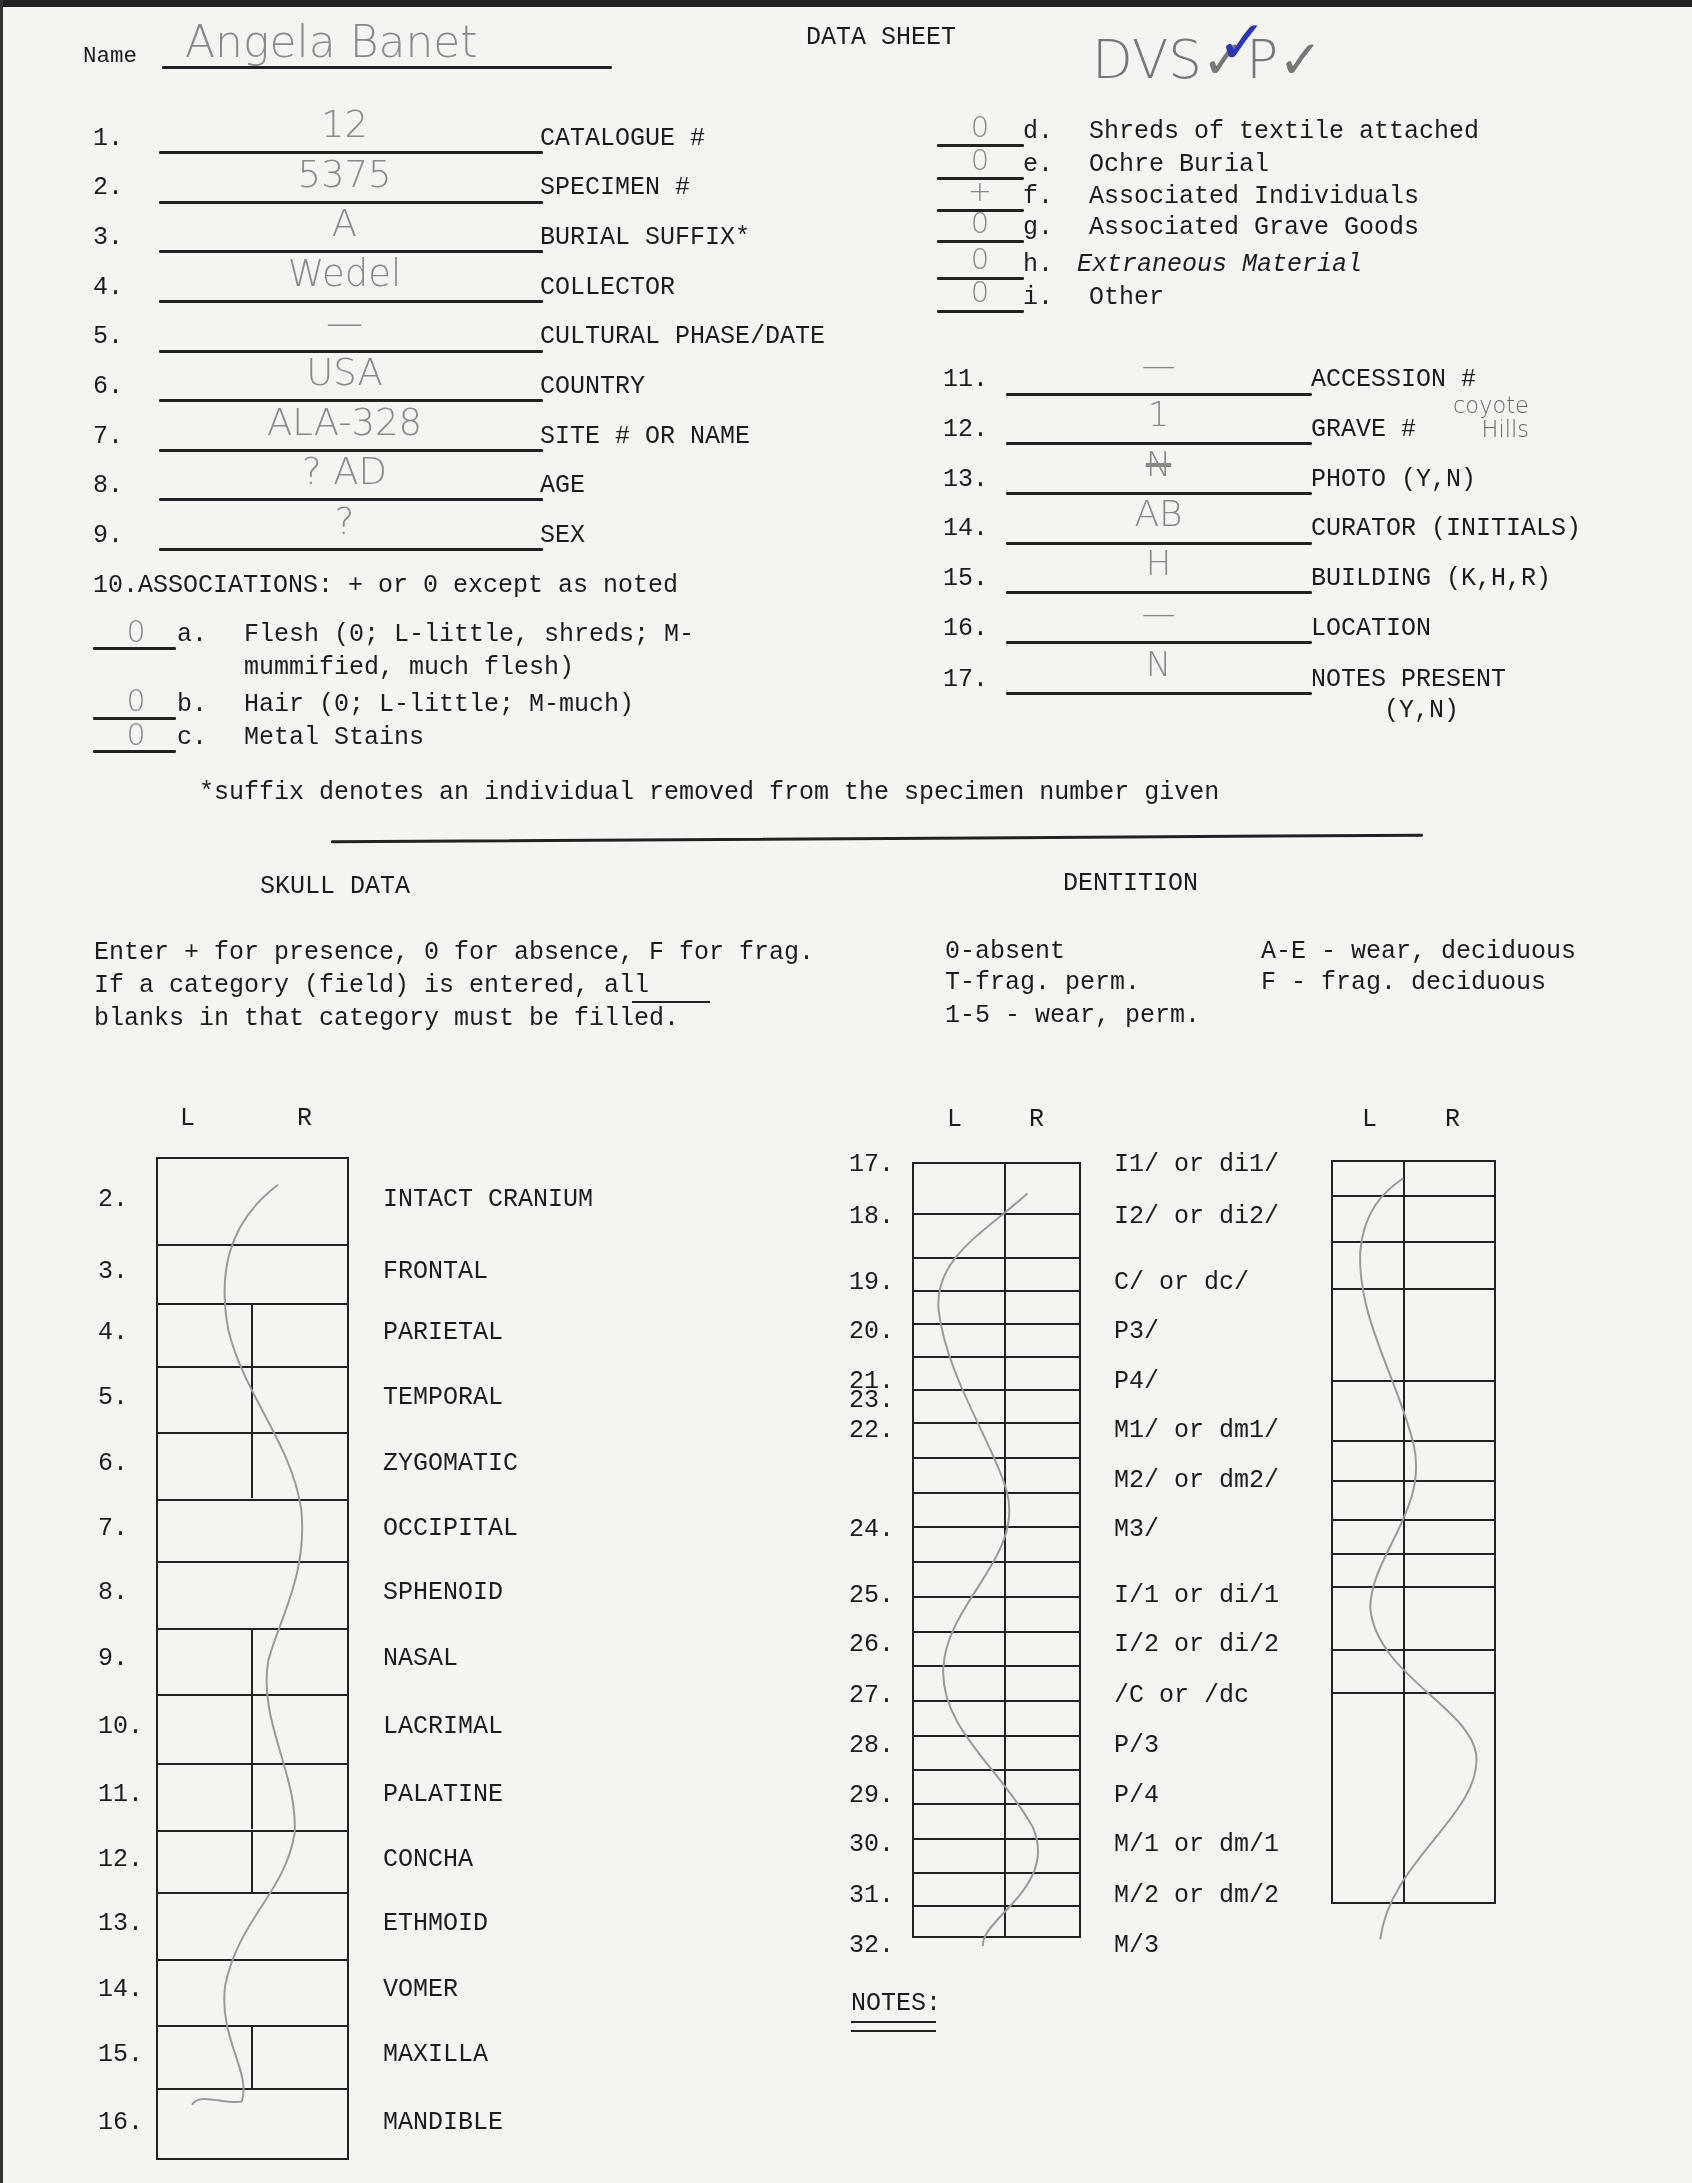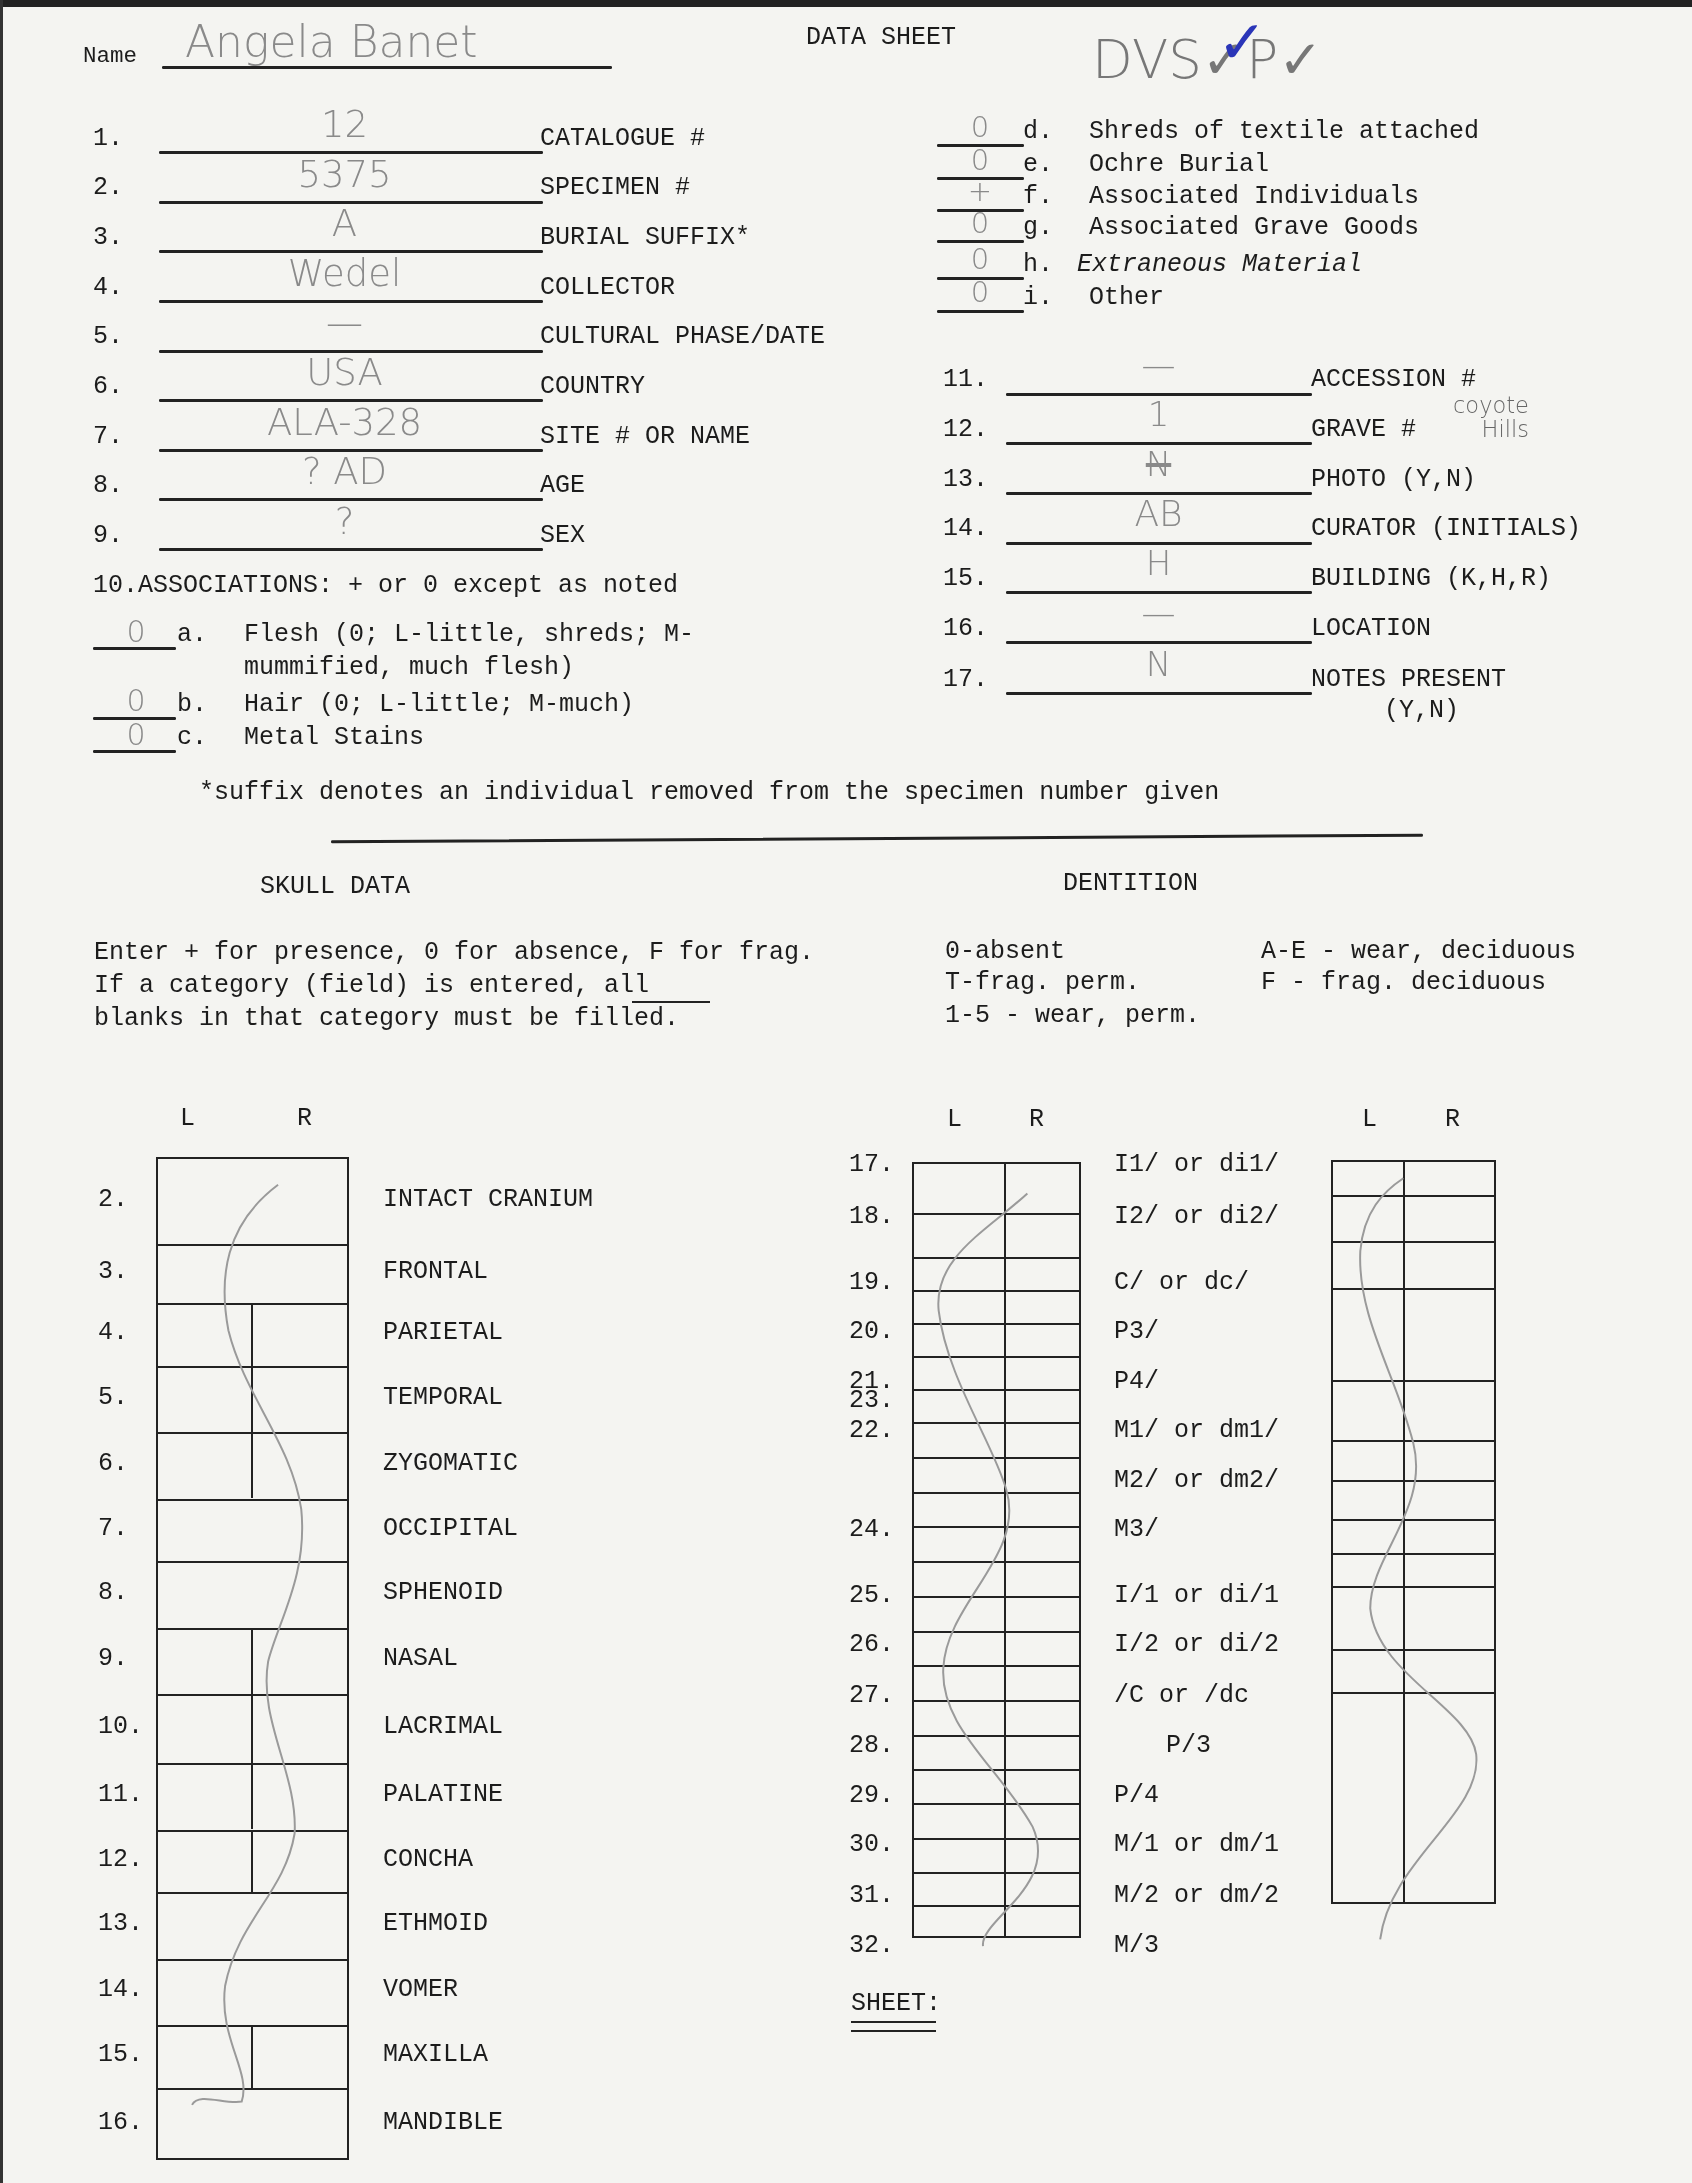--- a/index.html
+++ b/index.html
@@ -125,21 +125,21 @@
     <div class="row" style="top: 318px;"></div>
     <div class="row" style="top: 357px;"></div>
     <div class="row" style="top: 391px;"></div>
     <div class="row" style="top: 424px;"></div>
     <div class="row" style="top: 487px;"></div>
     <div class="row" style="top: 530px;"></div>
     <div class="vline" style="left: 70px; top: 0px; height: 741px;"></div>
   </div>
 <div id="dent-labels"></div>
 
-<div class="abs type" style="left:851px;top:1991px;">SHEET:</div>
+<div class="abs type" style="left:851px;top:1991px;">NOTES:</div>
 <div class="abs" style="left:851px;top:2021px;width:85px;height:2px;background:#222;"></div>
 <div class="abs" style="left:851px;top:2030px;width:85px;height:2px;background:#222;"></div>
 
 <svg class="scribble" width="1692" height="2183" viewBox="0 0 2556 3298">
   <path d="M420,1790 C340,1850 330,1930 345,2010 C370,2110 440,2180 455,2280 C465,2380 420,2450 405,2510 C390,2600 450,2680 445,2770 C430,2860 360,2900 340,3000 C330,3080 380,3130 365,3175 C340,3180 300,3160 290,3180" fill="none" stroke="#9a9a9a" stroke-width="3"></path>
   <path d="M1552,1803 C1490,1860 1410,1900 1418,1980 C1430,2080 1500,2180 1520,2250 C1550,2350 1430,2420 1425,2520 C1420,2610 1510,2670 1560,2760 C1600,2850 1480,2900 1485,2940" fill="none" stroke="#9a9a9a" stroke-width="3"></path>
   <path d="M2120,1780 C2090,1800 2060,1830 2055,1890 C2050,1990 2110,2080 2135,2180 C2160,2280 2070,2350 2070,2430 C2080,2530 2220,2580 2230,2650 C2240,2740 2100,2810 2085,2930" fill="none" stroke="#9a9a9a" stroke-width="3"></path>
 </svg>
 
 <div class="abs type" style="left:93px;top:126px;">1.</div>
@@ -290,21 +290,21 @@
 <div class="abs type" style="left:1114px;top:1468px;">M2/ or dm2/</div>
 <div class="abs type" style="left:849px;top:1517px;">24.</div>
 <div class="abs type" style="left:1114px;top:1517px;">M3/</div>
 <div class="abs type" style="left:849px;top:1583px;">25.</div>
 <div class="abs type" style="left:1114px;top:1583px;">I/1 or di/1</div>
 <div class="abs type" style="left:849px;top:1632px;">26.</div>
 <div class="abs type" style="left:1114px;top:1632px;">I/2 or di/2</div>
 <div class="abs type" style="left:849px;top:1683px;">27.</div>
 <div class="abs type" style="left:1114px;top:1683px;">/C  or /dc</div>
 <div class="abs type" style="left:849px;top:1733px;">28.</div>
-<div class="abs type" style="left:1166px;top:1733px;text-align:right;">P/3</div>
+<div class="abs type" style="left:1114px;top:1733px;text-align:right;">P/3</div>
 <div class="abs type" style="left:849px;top:1783px;">29.</div>
 <div class="abs type" style="left:1114px;top:1783px;text-align:right;">P/4</div>
 <div class="abs type" style="left:849px;top:1832px;">30.</div>
 <div class="abs type" style="left:1114px;top:1832px;">M/1 or dm/1</div>
 <div class="abs type" style="left:849px;top:1883px;">31.</div>
 <div class="abs type" style="left:1114px;top:1883px;">M/2 or dm/2</div>
 <div class="abs type" style="left:849px;top:1933px;">32.</div>
 <div class="abs type" style="left:1114px;top:1933px;">M/3</div>
 
 

